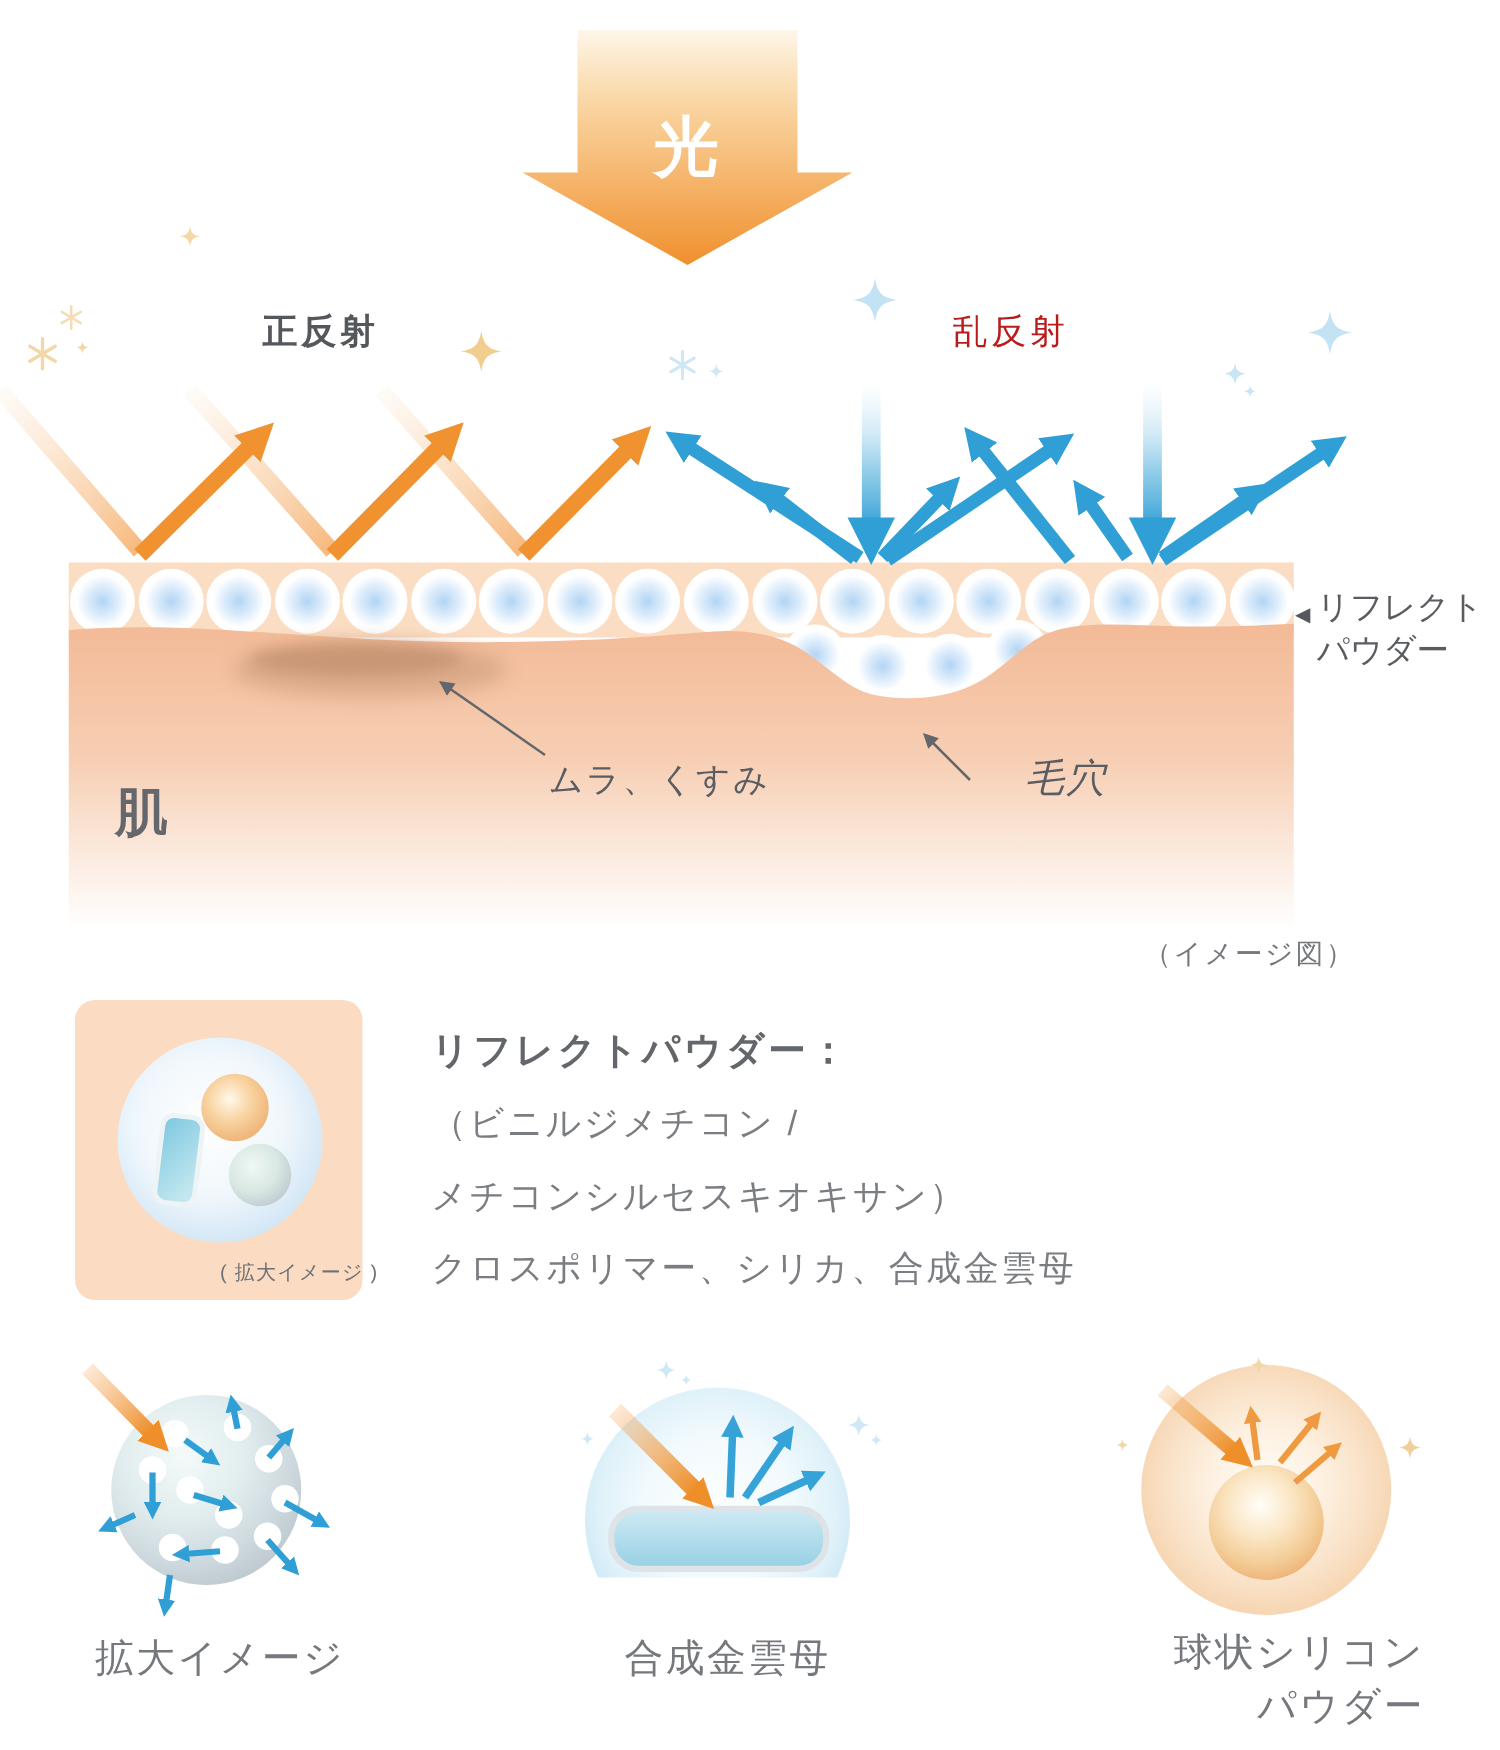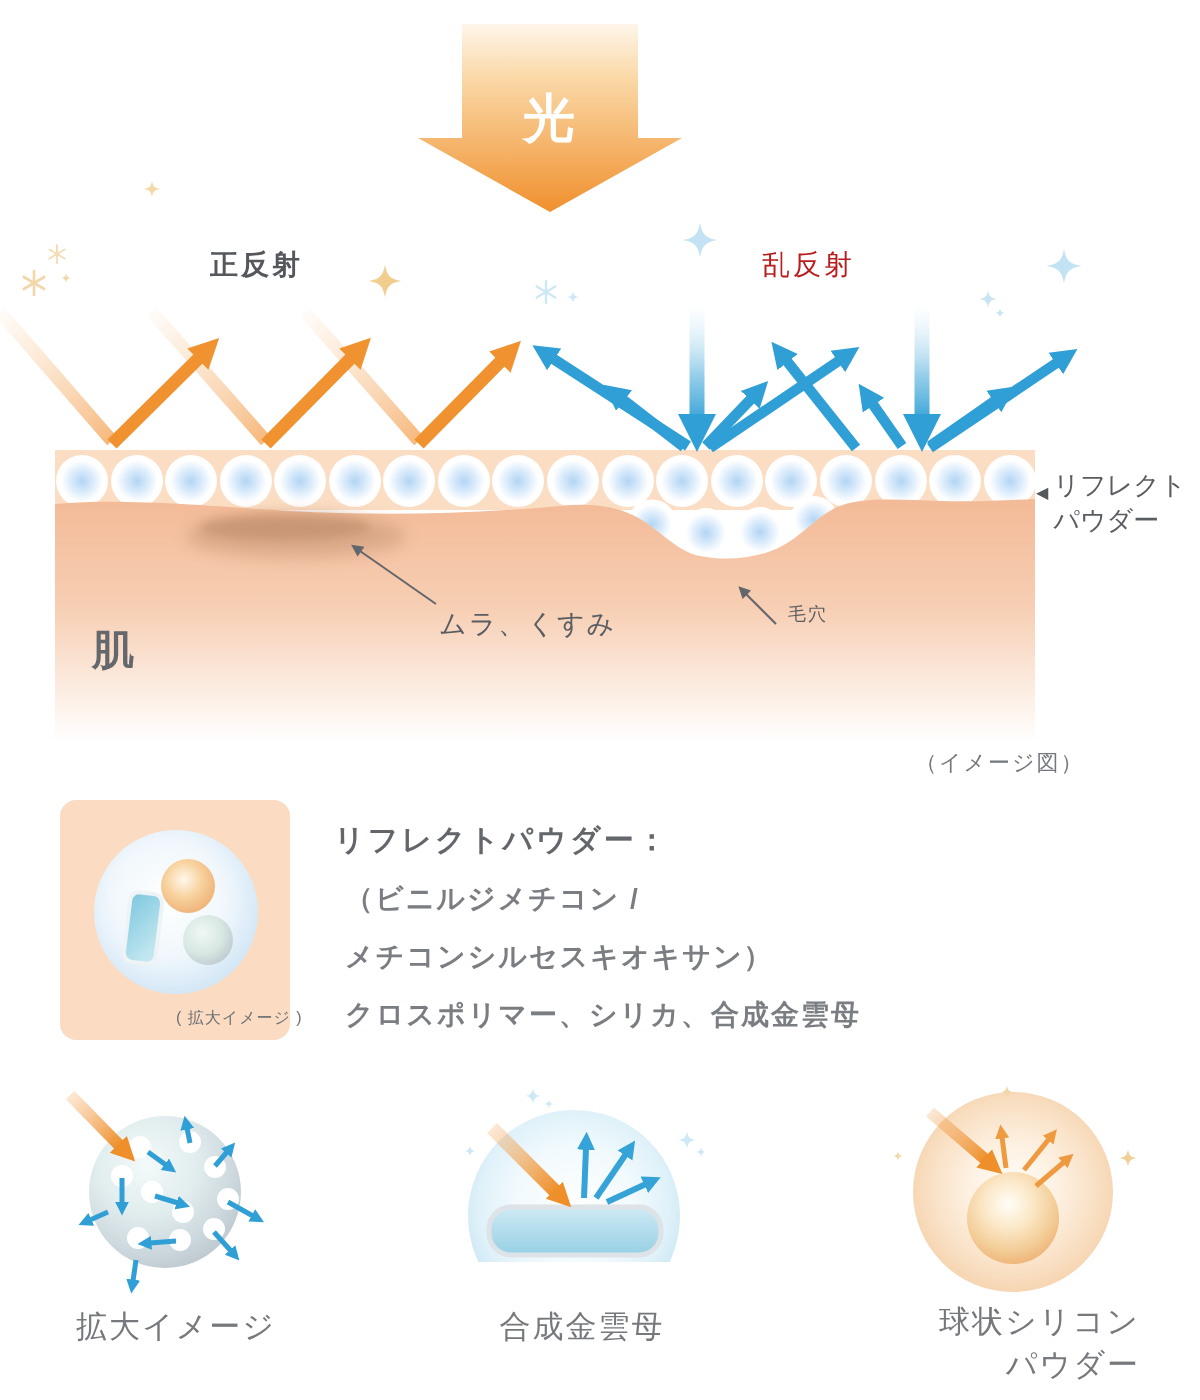--- a/index.html
+++ b/index.html
@@ -8,25 +8,25 @@
   #gfx{position:absolute;left:0;top:0;}
   .lbl{position:absolute;color:#5a5d61;white-space:nowrap;}
   .lbl-light{left:462px;top:90px;width:176px;text-align:center;font-size:52px;line-height:56px;
              color:#ffffff;font-weight:600;letter-spacing:2px;}
   .lbl-specular{left:210px;top:246px;font-size:28px;font-weight:700;letter-spacing:3px;color:#54575b;text-align:right;}
   .lbl-diffuse{left:762px;top:246px;font-size:28px;font-weight:500;letter-spacing:3px;color:#b91c1c;}
   .lbl-reflect{left:1036px;top:468px;display:flex;align-items:flex-start;gap:5px;
                font-size:26px;line-height:35px;color:#595c60;font-weight:500;}
   .lbl-reflect .marker{font-size:16px;padding-top:7px;color:#55585c;}
   .lbl-unevenness{left:439px;top:606px;font-size:27px;letter-spacing:2px;font-weight:500;}
-  .lbl-pore{left:788px;top:602px;font-size:18px;letter-spacing:2px;font-weight:500;}
+  .lbl-pore{left:820px;top:602px;font-size:31px;letter-spacing:2px;font-weight:500;font-style:italic;}
   .lbl-skin{left:92px;top:622px;font-size:42px;font-weight:600;letter-spacing:2px;color:#64676b;}
   .lbl-imgcap{left:915px;top:748px;font-size:22px;letter-spacing:2px;color:#75787c;}
-  .lbl-heading{left:334px;top:820px;font-size:30px;font-weight:600;letter-spacing:3px;color:#63666a;text-align:center;}
-  .lbl-line{font-size:28px;letter-spacing:2px;color:#7a7d81;font-weight:700;}
+  .lbl-heading{left:345px;top:820px;font-size:30px;font-weight:600;letter-spacing:3px;color:#63666a;text-align:center;}
+  .lbl-line{font-size:28px;letter-spacing:2px;color:#7a7d81;font-weight:400;}
   .l1{left:345px;top:880px;} .l2{left:345px;top:938px;} .l3{left:345px;top:996px;}
   .lbl-panelcap{left:176px;top:1008px;font-size:16px;letter-spacing:1px;color:#6d7074;}
   .ing{position:absolute;text-align:center;font-size:31px;letter-spacing:2px;color:#75787c;font-weight:500;}
   .ing-silica{left:56px;top:1306px;width:240px;}
   .ing-mica{left:462px;top:1306px;width:240px;}
   .ing-silicone{left:890px;top:1300px;width:250px;line-height:43px;text-align:right;}
 </style>
 </head>
 <body>
 

